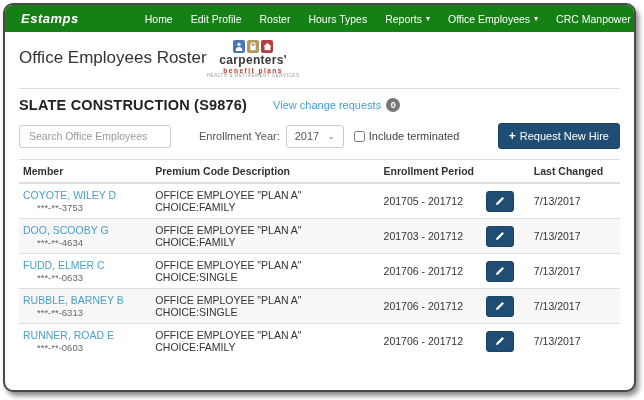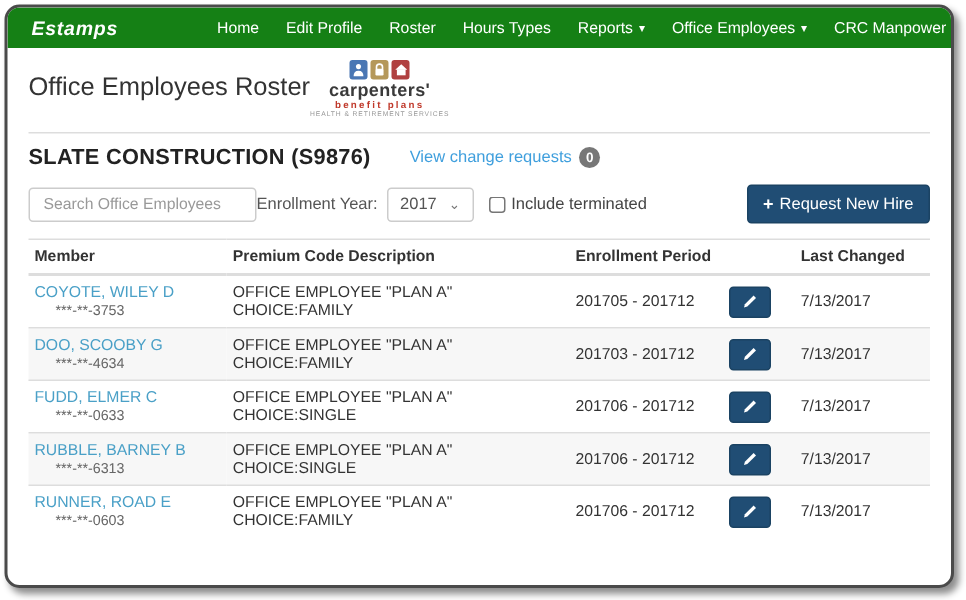--- a/index.html
+++ b/index.html
@@ -35,21 +35,21 @@
   .divider { border:none; border-top:1px solid #ddd; margin:4px 0 8px 0; }
   
   .company-row { display:flex; align-items:center; gap:26px; margin-bottom:10px; }
   .company-name { font-size:14.5px; font-weight:bold; color:#222; letter-spacing:.2px; }
   .change-req { font-size:11px; color:#3f9fdd; cursor:pointer; display:flex; align-items:center; gap:5px; }
   .badge { background:#777; color:#fff; font-size:9px; min-width:14px; height:14px; border-radius:8px; display:inline-flex; align-items:center; justify-content:center; padding:0 4px; font-weight:bold; }
   
   .controls-row { display:flex; align-items:center; margin-bottom:10px; }
   .search-input { width:152px; height:23px; border:1px solid #ccc; border-radius:3px; padding:3px 9px; font-size:10.5px; color:#333; font-family:"Liberation Sans", sans-serif; }
   .search-input::placeholder { color:#999; }
-  .enroll-label { font-size:11px; color:#555; margin-right:6px; }
+  .enroll-label { font-size:11px; color:#555; margin-left:28px; margin-right:6px; }
   .fake-select { display:inline-flex; align-items:center; gap:8px; border:1px solid #ccc; border-radius:3px; padding:3px 8px; font-size:11px; color:#555; cursor:pointer; height:23px; }
   .fake-select .chev { font-size:9px; color:#777; }
   .chk-wrap { display:flex; align-items:flex-end; gap:4px; margin-left:10px; font-size:11px; color:#444; }
   .chk-wrap input { width:11px; height:11px; cursor:pointer; }
   .btn-newhire { margin-left:auto; background:#204d74; border:1px solid #1b4363; color:#fff; border-radius:3px; font-size:11px; padding:5px 10px; cursor:pointer; display:flex; align-items:center; gap:4px; font-family:"Liberation Sans", sans-serif; }
   .btn-newhire .plus { font-weight:bold; font-size:12px; }
   
   table { width:100%; border-collapse:collapse; font-size:10.5px; color:#333; }
   thead th { text-align:left; font-weight:bold; padding:5px 4px; border-top:1px solid #ddd; border-bottom:2px solid #ddd; font-size:10.5px; }
   tbody td { padding:5px 4px; border-top:1px solid #ddd; vertical-align:middle; }

